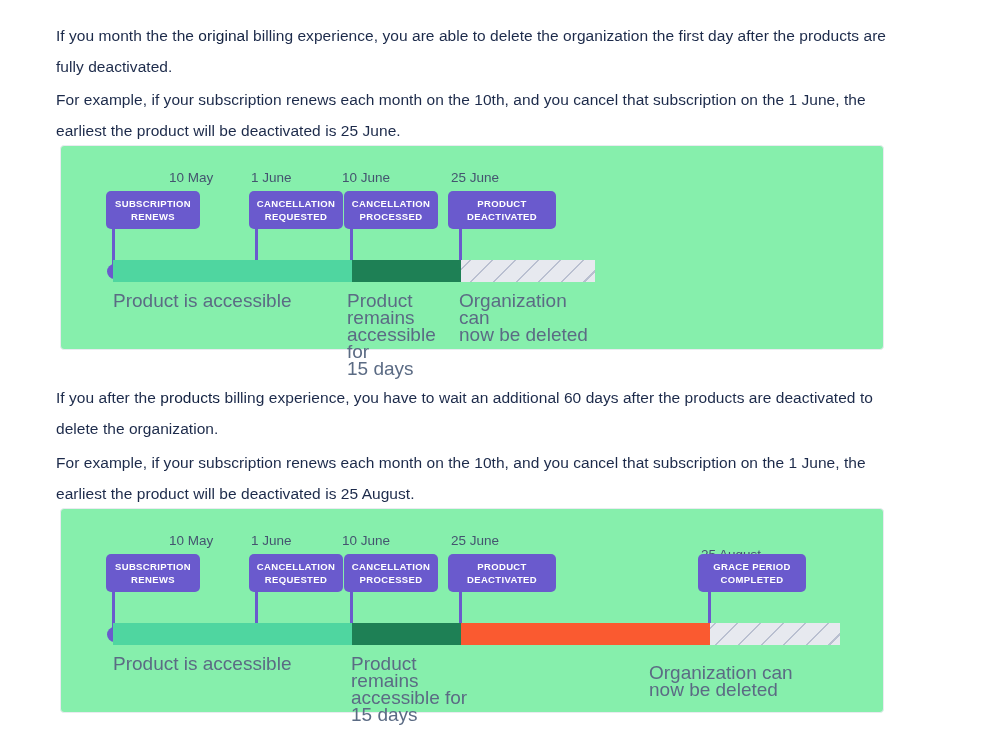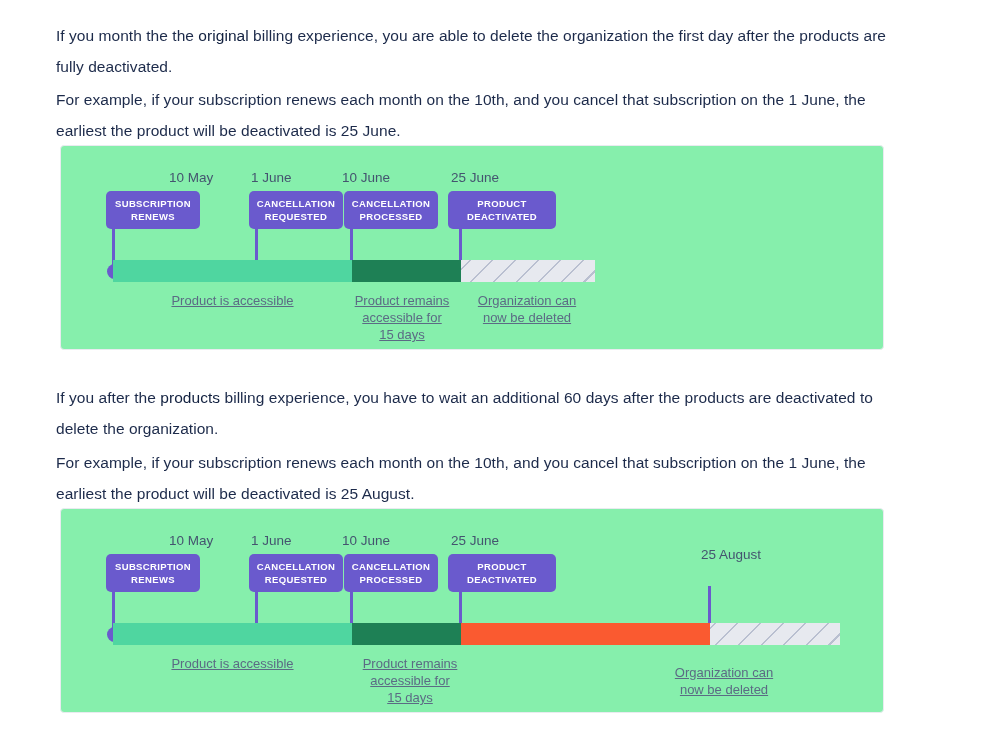--- a/index.html
+++ b/index.html
@@ -112,26 +112,25 @@
   .datelabel {
     position: absolute;
     font-size: 13.5px;
     color: #44546f;
     white-space: nowrap;
   }
 
   
   .caption {
     position: absolute;
-    font-size: 13px;
+    font-size: 19px;
     line-height: 17px;
     color: #5b6b84;
-    text-align: center;
+    text-align: left;
     white-space: pre-line;
-    text-decoration: underline;
   }
 </style>
 </head>
 <body>
 
 <div class="page">
 
   <p class="para" style="top:4px;">
     <span>If you month the the </span><b>original</b><span> billing experience, you are able to delete the organization the first day after the products are fully deactivated.</span>
   </p>
@@ -204,20 +203,22 @@
       <div class="datelabel" style="left:640px; top:38px;">25 August</div>
 
       <div class="badge" style="left:45px; top:45px; width:94px;">SUBSCRIPTION
 RENEWS</div>
       <div class="badge" style="left:188px; top:45px; width:94px;">CANCELLATION
 REQUESTED</div>
       <div class="badge" style="left:283px; top:45px; width:94px;">CANCELLATION
 PROCESSED</div>
       <div class="badge" style="left:387px; top:45px; width:108px;">PRODUCT
 DEACTIVATED</div>
+      <div class="badge" style="left:637px; top:45px; width:108px;">GRACE PERIOD
+COMPLETED</div>
 
       <div class="marker">
         <div class="stem" style="left:51px; top:77px; height:47px;"></div>
         <div class="dot" style="left:46px; top:118px;"></div>
       </div>
       <div class="marker">
         <div class="stem" style="left:194px; top:77px; height:47px;"></div>
         <div class="dot" style="left:189px; top:118px;"></div>
       </div>
       <div class="marker">

